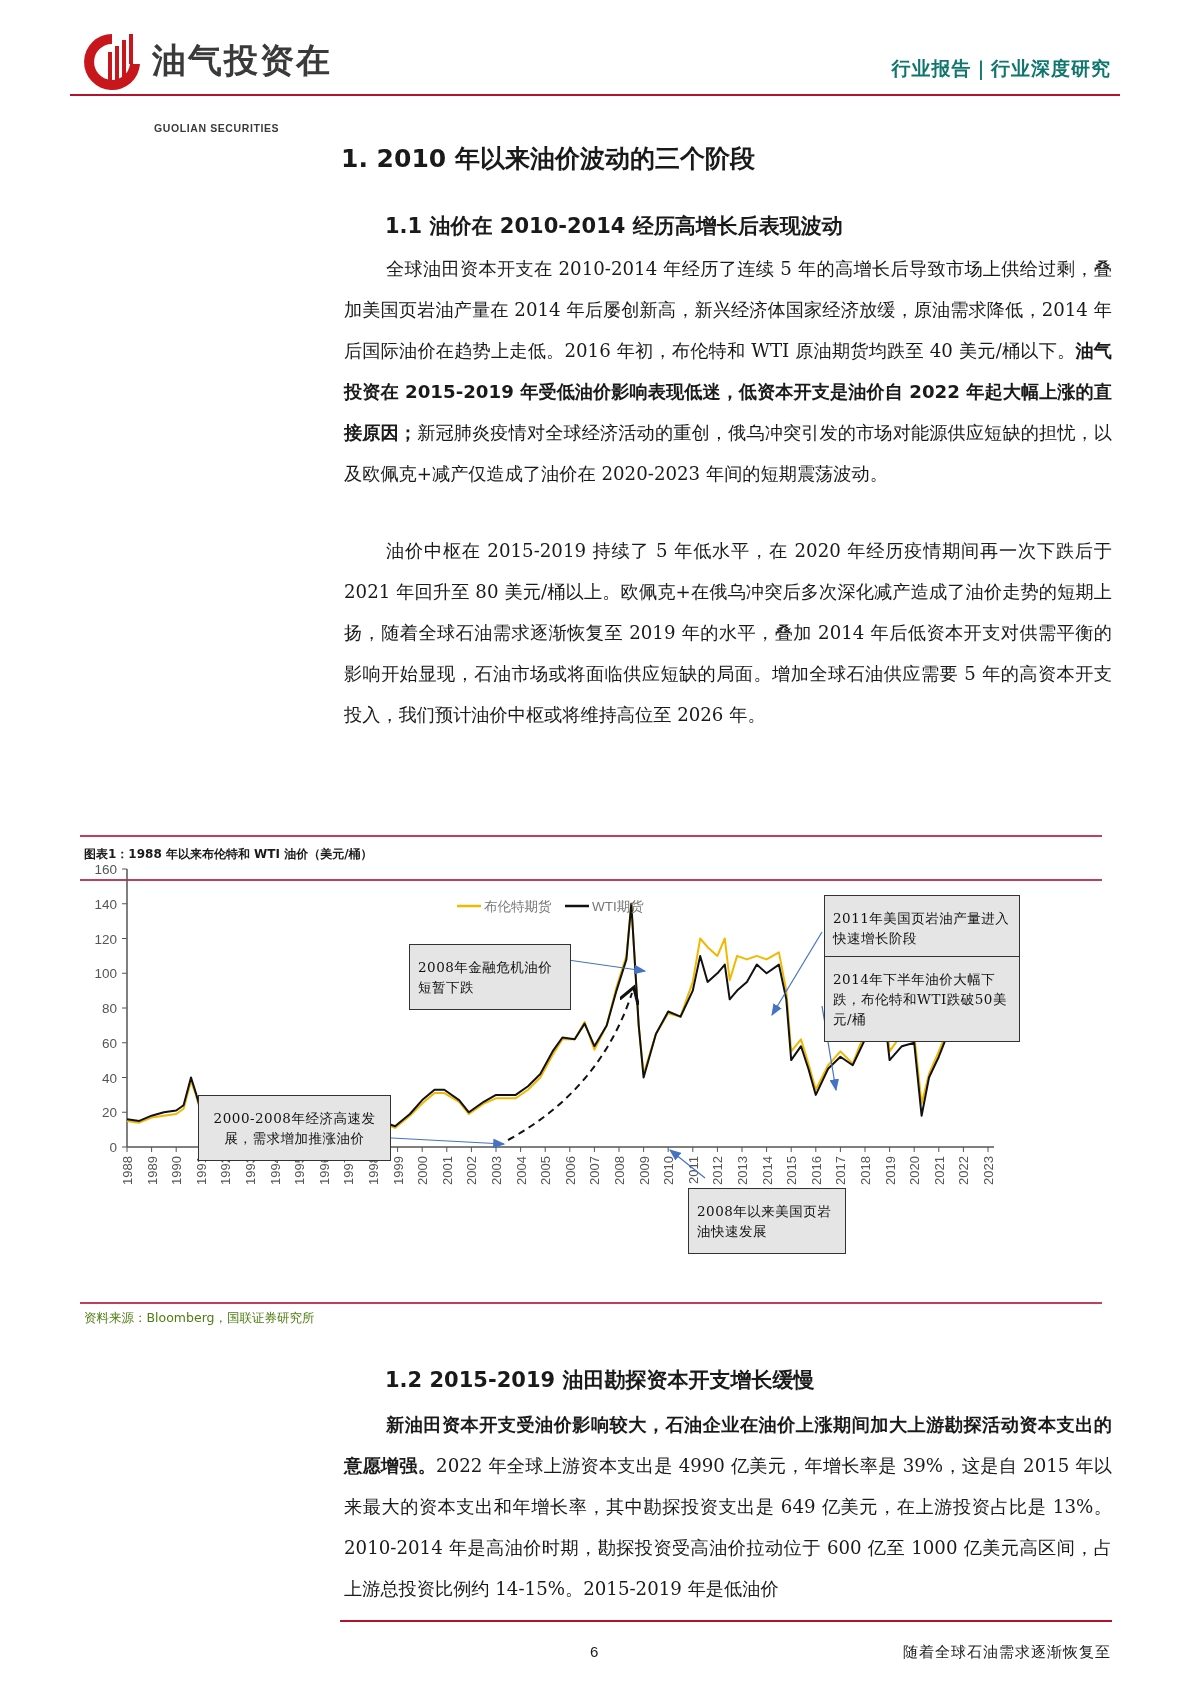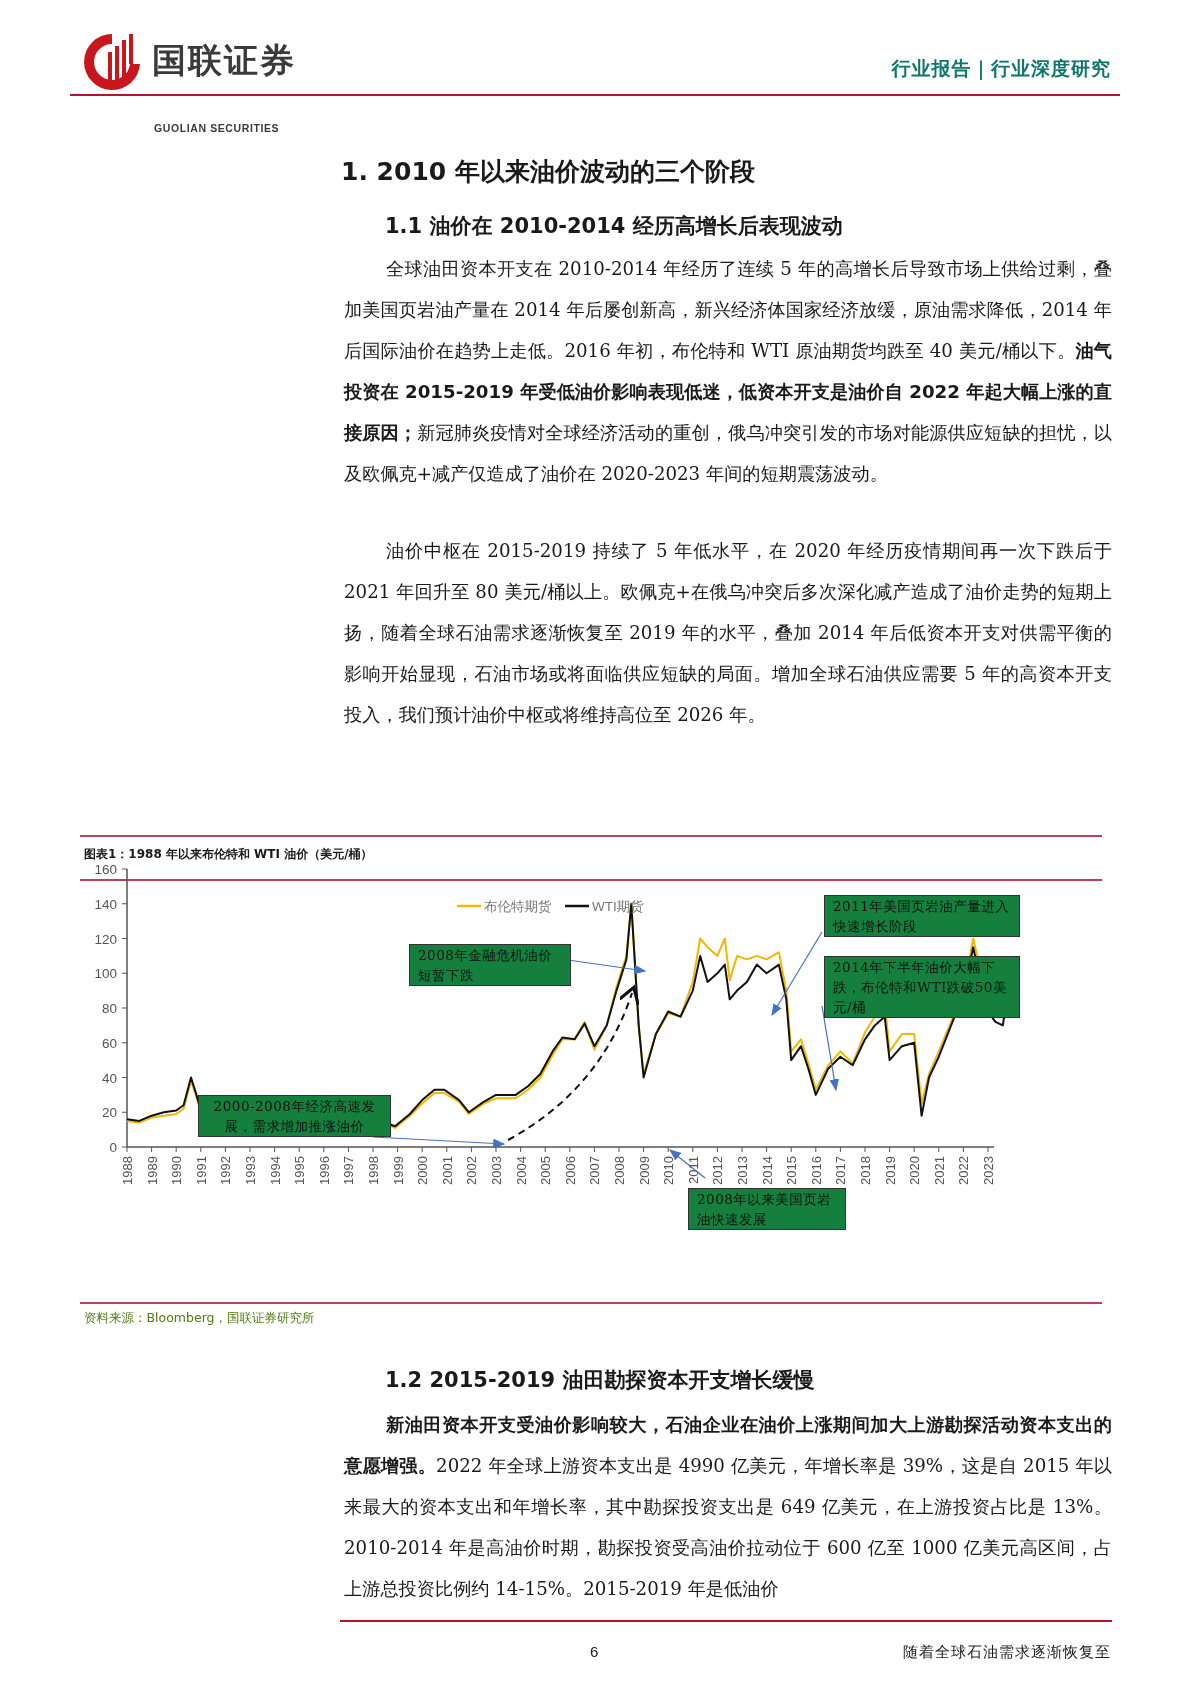--- a/index.html
+++ b/index.html
@@ -3,45 +3,45 @@
 <meta charset="utf-8">
 <style>
   html, body { margin:0; padding:0; background:#ffffff; }
   body { width:1191px; height:1684px; position:relative; overflow:hidden;
          font-family:"DejaVu Sans", sans-serif; color:#1a1a1a; }
   .abs { position:absolute; }
   .hdr-line { position:absolute; left:70px; top:94px; width:1050px; height:2px; background:#b5122b; }
   .logo-text-cn { position:absolute; left:152px; top:38px; font-size:34px; font-weight:bold; color:#3a3a3a; letter-spacing:2px; font-family:"DejaVu Sans", sans-serif; }
   .logo-text-en { position:absolute; left:154px; top:78px; font-size:10.5px; font-weight:bold; color:#3a3a3a; letter-spacing:0.6px; font-family:"Liberation Sans", sans-serif;margin-top:44px; }
   .hdr-right { position:absolute; right:80px; top:56px; font-size:19px; font-weight:bold; color:#0f766e; letter-spacing:1px; font-family:"DejaVu Serif", serif; }
-  .h1 { position:absolute; left:341px; top:142px; font-size:25px; font-weight:bold; font-family:"DejaVu Sans", sans-serif;margin-top:13px; }
+  .h1 { position:absolute; left:341px; top:142px; font-size:25px; font-weight:bold; font-family:"DejaVu Sans", sans-serif; }
   .h2 { position:absolute; left:385px; top:212px; font-size:21px; font-weight:bold; font-family:"DejaVu Sans", sans-serif; }
   .para { position:absolute; left:344px; width:768px; font-size:18.2px; line-height:41px; font-family:"DejaVu Serif", serif; text-align:justify; text-indent:42px; }
   .para b { font-family:"DejaVu Sans", sans-serif; font-weight:bold; }
   .fig-line { position:absolute; left:80px; width:1022px; height:1.5px; background:#c0405a; }
   .fig-title { position:absolute; left:84px; top:846px; font-size:12px; font-weight:bold; font-family:"DejaVu Sans", sans-serif; }
   .source { position:absolute; left:84px; top:1310px; font-size:12.5px; color:#4d7c0f; font-family:"DejaVu Sans", sans-serif; }
   .footer-line { position:absolute; left:340px; top:1620px; width:772px; height:1.5px; background:#b5122b; }
   .page-num { position:absolute; left:590px; top:1643px; font-size:15px; font-family:"Liberation Sans", sans-serif; }
   .footer-right { position:absolute; right:80px; top:1643px; font-size:15px; font-family:"DejaVu Serif", serif; letter-spacing:1px; }
   svg text { font-family:"Liberation Sans", sans-serif; }
-  .note { position:absolute; background:#15803d; border:1.3px solid #333; font-size:13.5px; line-height:20px; padding:0 8px; font-family:"DejaVu Serif", serif; color:#111; letter-spacing:0.5px; }
+  .note { position:absolute; background:#e5e5e5; border:1.3px solid #333; font-size:13.5px; line-height:20px; padding:12px 8px; font-family:"DejaVu Serif", serif; color:#111; letter-spacing:0.5px; }
 </style>
 </head>
 <body>
 
 <div>
   <svg class="abs" style="left:78px;top:30px;" width="68" height="62" viewBox="0 0 68 62">
     <path d="M34 4 A28 28 0 1 0 62 34 L52 34 A18 18 0 1 1 34 14 Z" fill="#c8161d"></path>
     <rect x="30" y="22" width="4" height="32" fill="#c8161d"></rect>
     <rect x="37" y="16" width="4" height="38" fill="#c8161d"></rect>
     <rect x="44" y="10" width="4" height="44" fill="#c8161d"></rect>
     <rect x="51" y="4" width="4" height="30" fill="#c8161d"></rect>
   </svg>
-  <div class="logo-text-cn">国联证券</div>
+  <div class="logo-text-cn">油气投资在</div>
   <div class="logo-text-en">GUOLIAN SECURITIES</div>
   <div class="hdr-right">行业报告｜行业深度研究</div>
   <div class="hdr-line"></div>
 </div>
 
 <div class="h1">1. 2010 年以来油价波动的三个阶段</div>
 <div class="h2">1.1 油价在 2010-2014 经历高增长后表现波动</div>
 
 <div class="para" style="top:248px;"><span>全球油田资本开支在 2010-2014 年经历了连续 5 年的高增长后导致市场上供给过剩，叠加美国页岩油产量在 2014 年后屡创新高，新兴经济体国家经济放缓，原油需求降低，2014 年后国际油价在趋势上走低。2016 年初，布伦特和 WTI 原油期货均跌至 40 美元/桶以下。</span><b>油气投资在 2015-2019 年受低油价影响表现低迷，低资本开支是油价自 2022 年起大幅上涨的直接原因；</b><span>新冠肺炎疫情对全球经济活动的重创，俄乌冲突引发的市场对能源供应短缺的担忧，以及欧佩克+减产仅造成了油价在 2020-2023 年间的短期震荡波动。</span></div>
 

